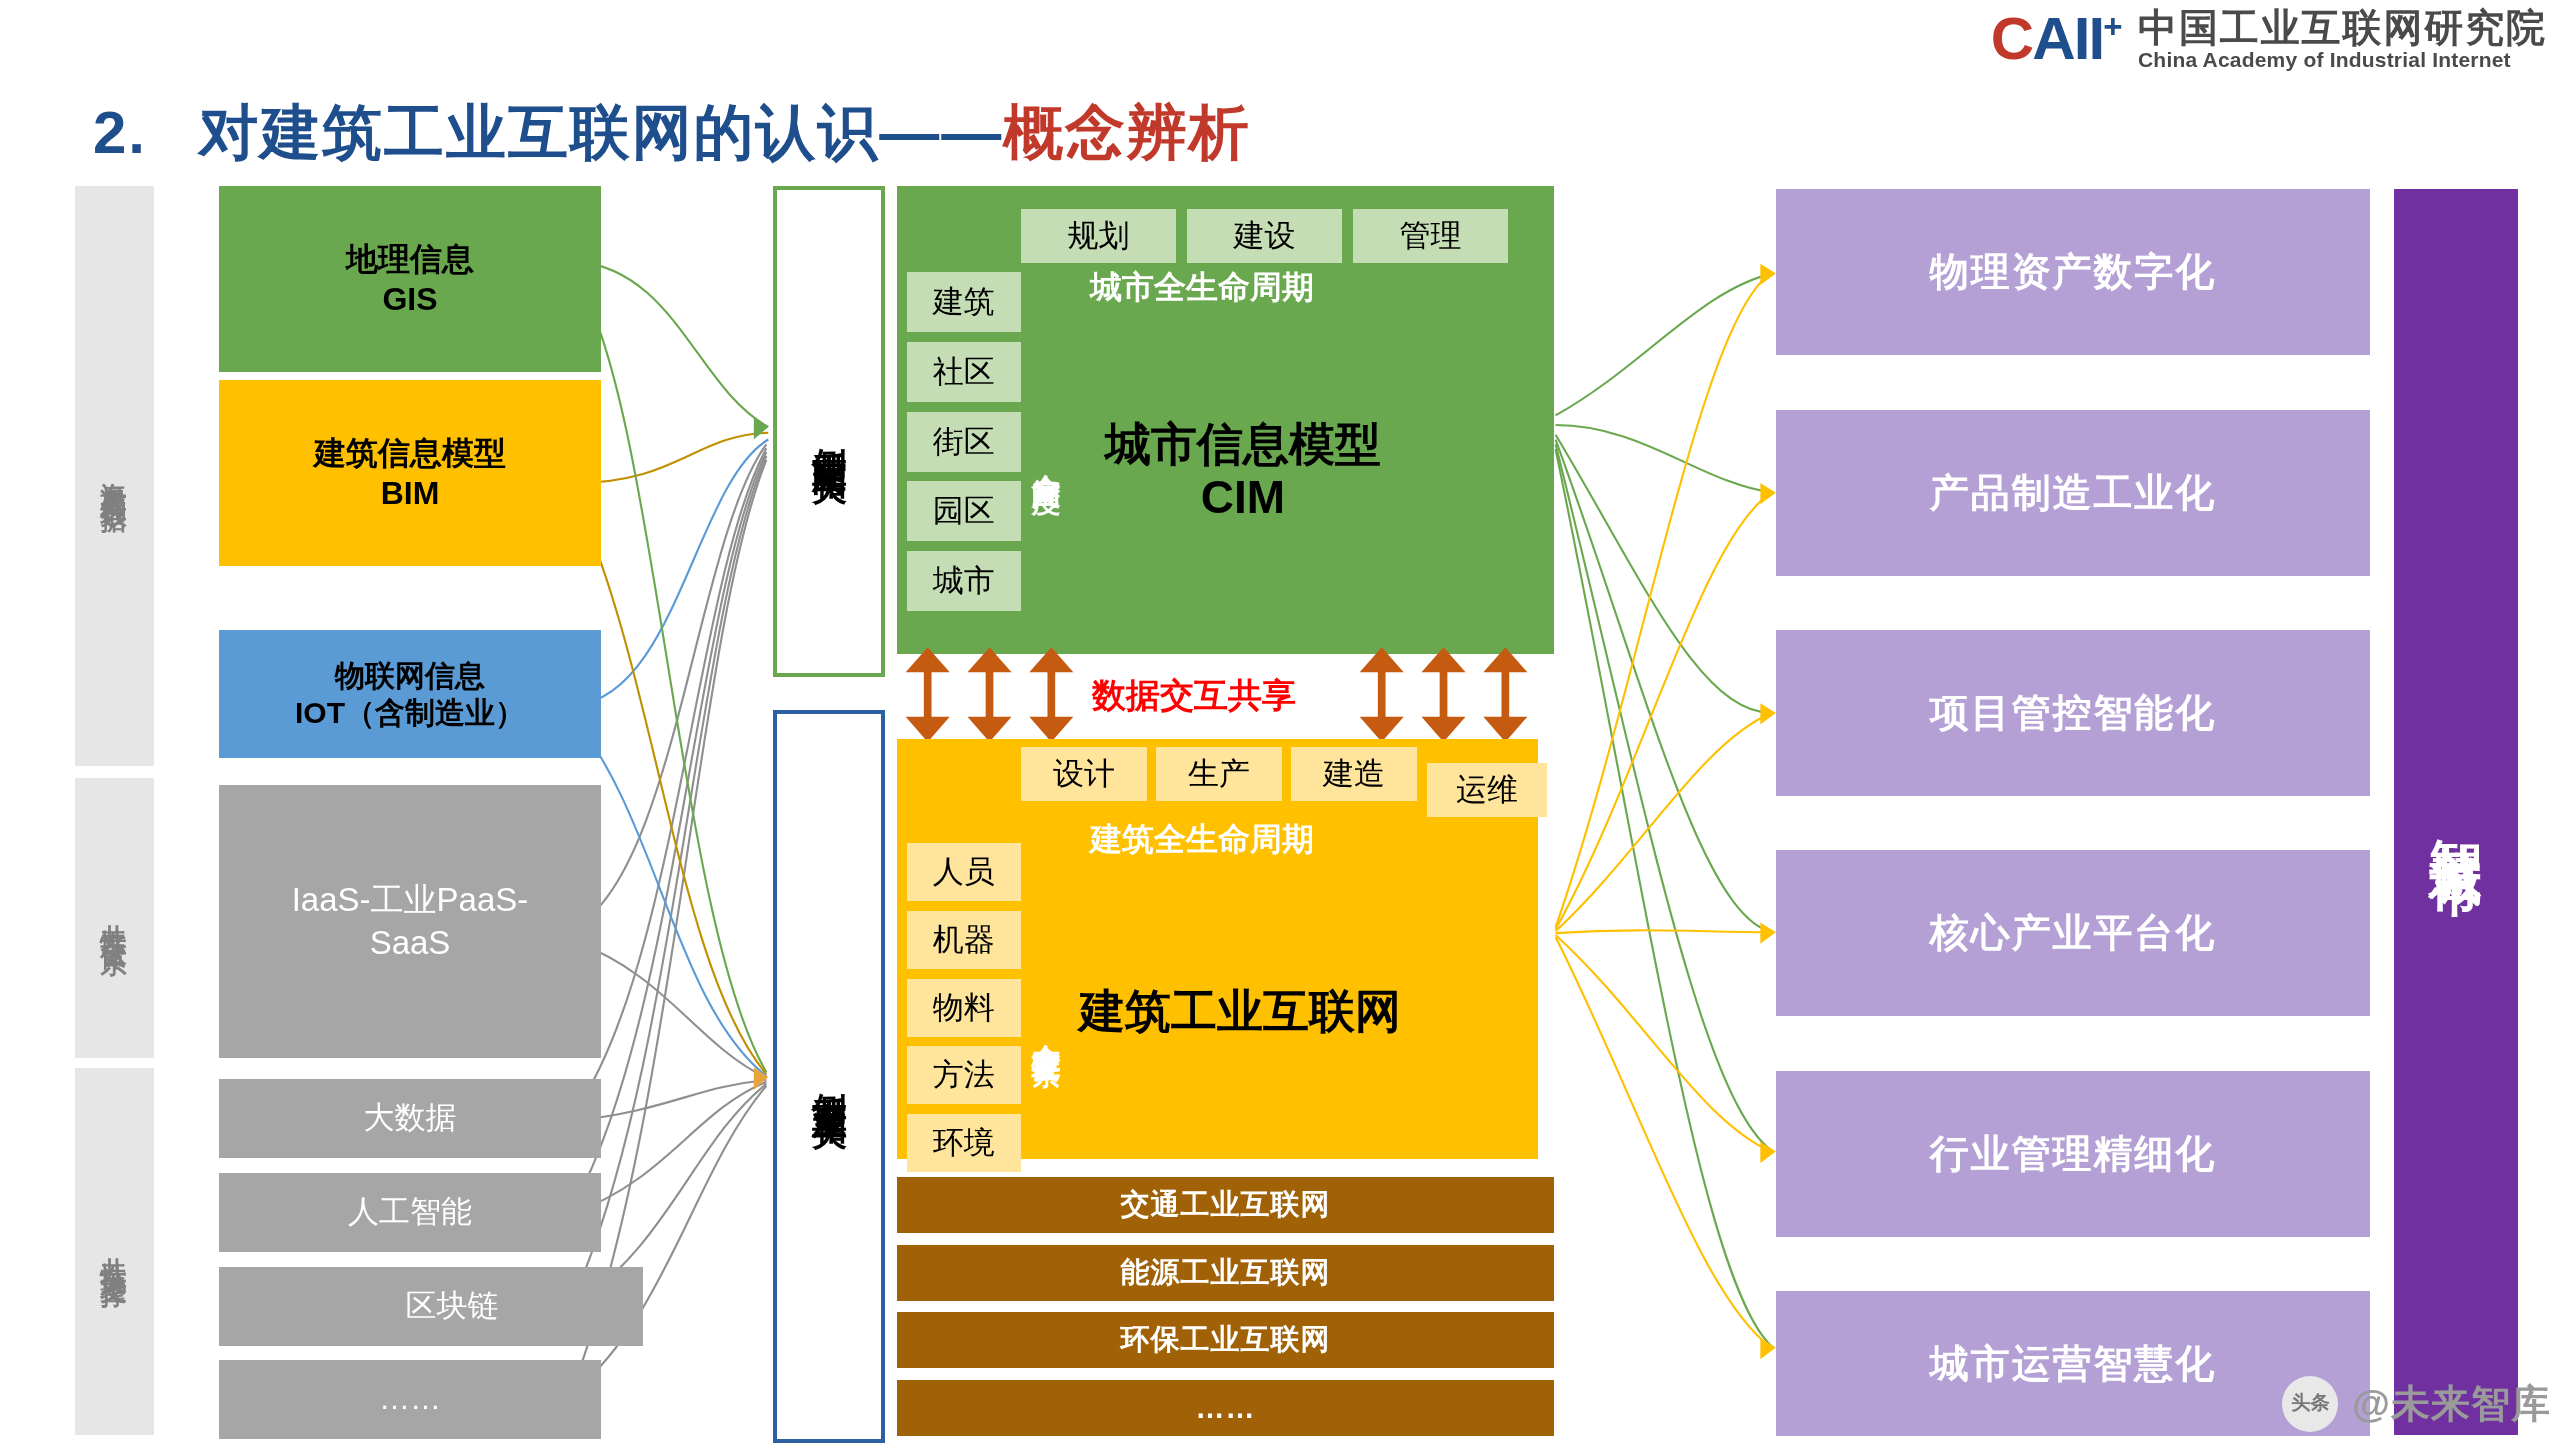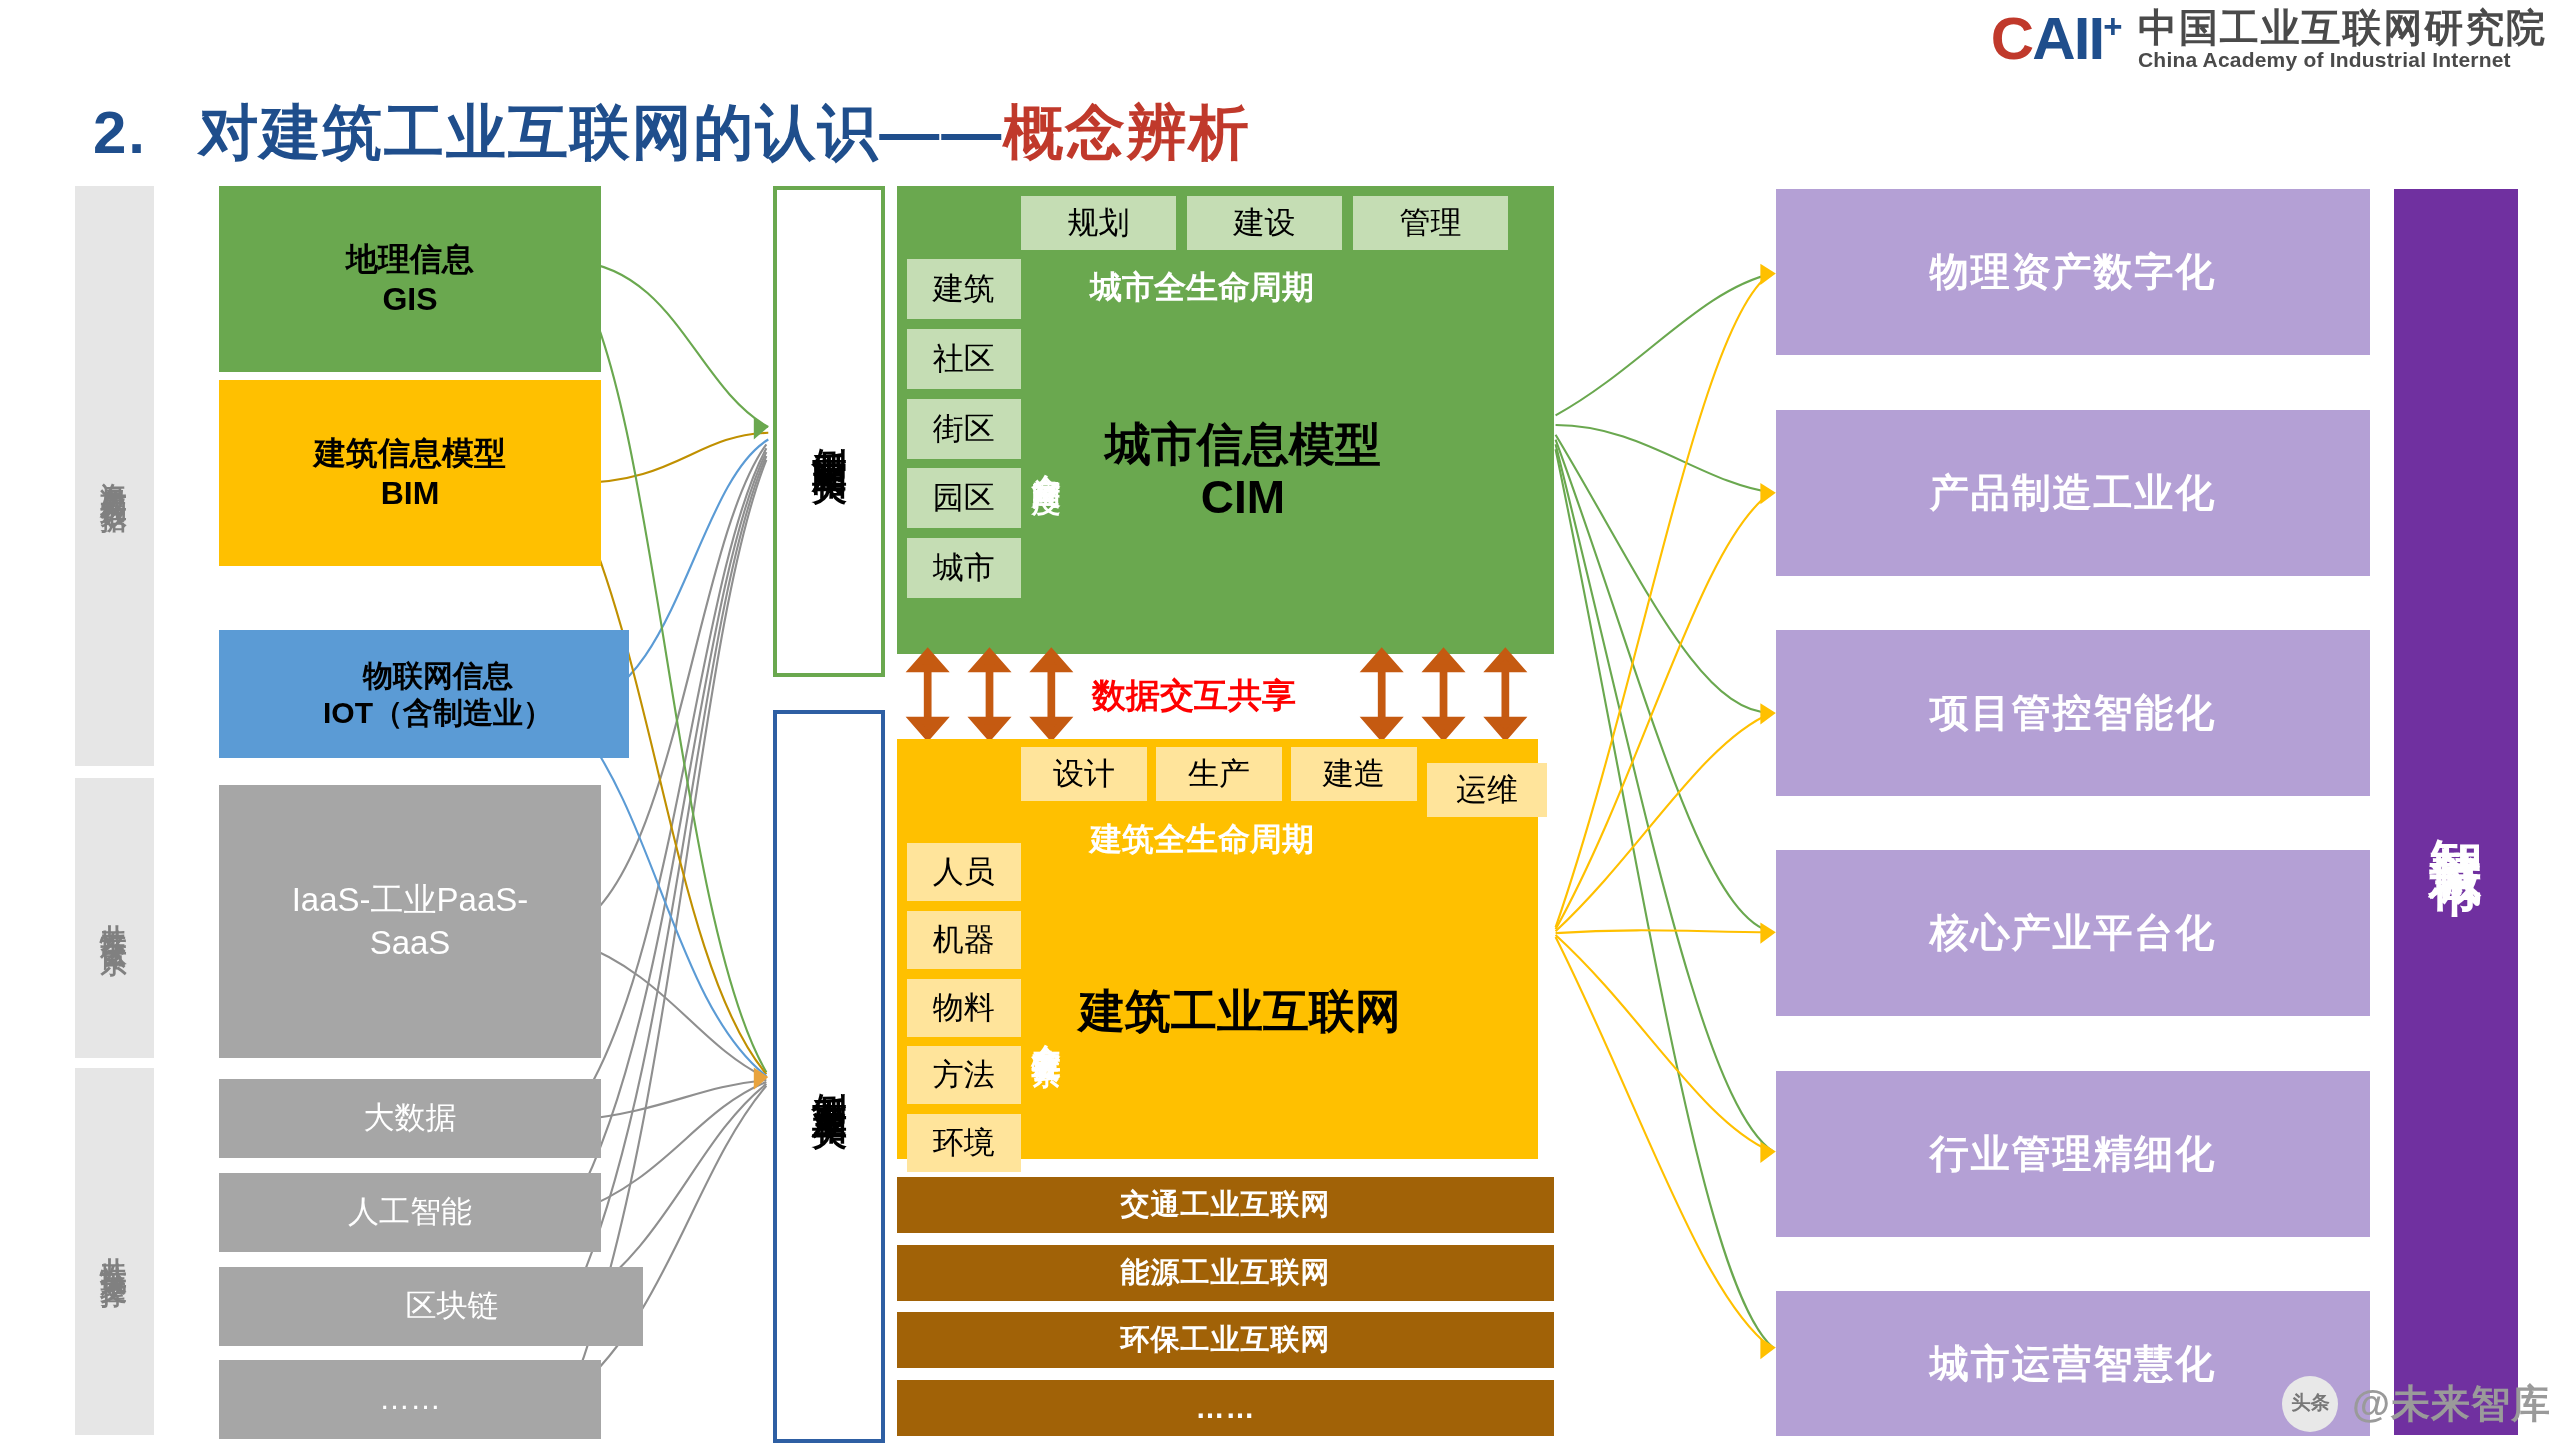--- a/index.html
+++ b/index.html
@@ -44,21 +44,21 @@
   .vtab span{writing-mode:vertical-rl;font-size:35px;font-weight:bold;color:#000;letter-spacing:3.9px;}
   .vtab.g{border:4.8px solid #6aa84f;}
   .vtab.b{border:4.8px solid #2e5fa3;}
 
   
   .panel{position:absolute;}
   .panel.cim{background:#6aa84f;}
   .panel.aii{background:#ffc000;}
   .chip{position:absolute;display:flex;align-items:center;justify-content:center;
         font-size:31px;color:#000;white-space:nowrap;}
-  .chip.g{background:#c5ddb4;}
+  .chip.g{background:#c5ddb4;margin-top:13px;}
   .chip.o{background:#ffe49b;}
   .vchip{position:absolute;display:flex;align-items:center;justify-content:center;}
   .vchip span{writing-mode:vertical-rl;font-size:29px;color:#fff;letter-spacing:2.9px;font-weight:bold;}
   .panel-sub{position:absolute;font-size:32px;color:#ffffff;font-weight:bold;white-space:nowrap;}
   .panel-title{position:absolute;font-size:46px;font-weight:bold;color:#000;text-align:center;line-height:1.15;white-space:nowrap;}
 
   
   .exch-caption{position:absolute;color:#ff0000;font-size:34px;font-weight:bold;white-space:nowrap;}
 
   
@@ -155,21 +155,21 @@
   </div>
 
   <div class="lbox green" style="left:191px;top:186px;width:382px;height:186px;">
     <div>地理信息</div>
     <div>GIS</div>
   </div>
   <div class="lbox orange" style="left:191px;top:380px;width:382px;height:186px;">
     <div>建筑信息模型</div>
     <div>BIM</div>
   </div>
-  <div class="lbox blue" style="left:191px;top:630px;width:382px;height:128px;padding-left:28px;">
+  <div class="lbox blue" style="left:191px;top:630px;width:382px;height:128px;">
     <div>物联网信息</div>
     <div>IOT（含制造业）</div>
   </div>
   <div class="lbox grey" style="left:191px;top:785px;width:382px;height:273px;">
     <div>IaaS-工业PaaS-</div>
     <div>SaaS</div>
   </div>
   <div class="lbox grey small" style="left:191px;top:1079px;width:382px;height:79px;">
     <div>大数据</div>
   </div>

